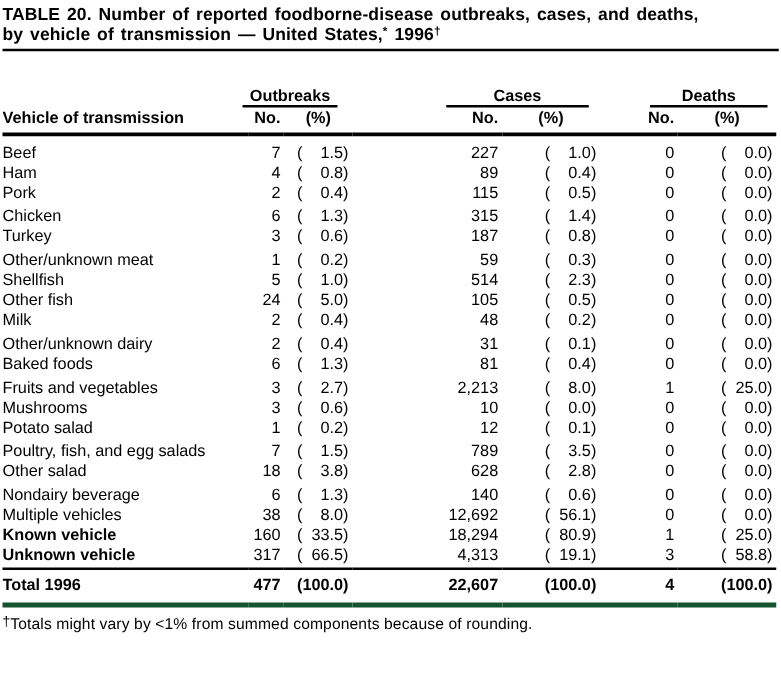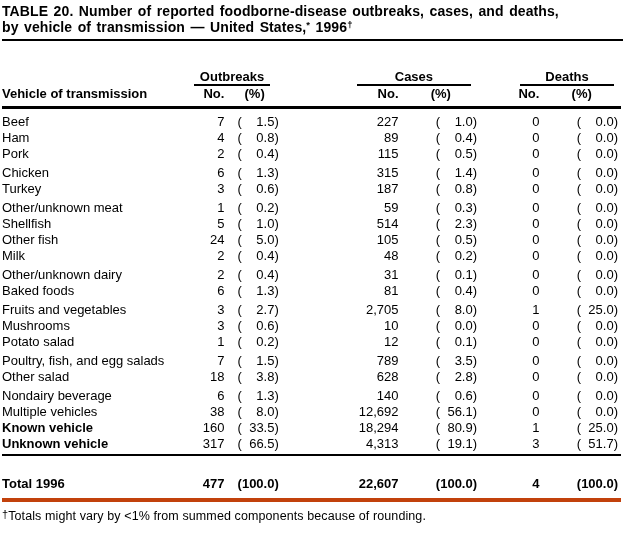--- a/index.html
+++ b/index.html
@@ -17,21 +17,21 @@
   .g3 .gline{margin-left:40px;margin-right:7px;}
   .sub-row th{border-bottom:3px solid #000;padding-bottom:4px;line-height:16px;font-weight:bold;}
   .no{text-align:right;padding-right:3px;}
   .pct{text-align:right;padding-right:3px;white-space:pre;}
   .pct-head{text-align:center;}
   td{line-height:16px;white-space:nowrap;overflow:hidden;}
   tbody tr:first-child td{padding-top:5px;}
   tr.gap td{padding-top:3px;}
   tr.blabel td.veh{font-weight:bold;}
   tbody tr.last td{padding-bottom:2px;}
-  tr.total td{font-weight:bold;border-top:2px solid #000;border-bottom:4px solid #c2410c;padding-top:20px;padding-bottom:6px;}
+  tr.total td{font-weight:bold;border-top:2px solid #000;border-bottom:4px solid #14532d;padding-top:4px;padding-bottom:6px;}
   .footnotes{margin-top:4px;font-size:12.5px;line-height:16px;letter-spacing:0.1px;}
   .fn-marker{font-size:11px;vertical-align:2px;}
 </style>
 </head>
 <body>
 
 <div class="page">
 
   <div class="title">
     <span>TABLE 20. Number of reported foodborne-disease outbreaks, cases, and deaths,</span><br>
@@ -169,21 +169,21 @@
           <td class="pct">(    1.3)</td>
           <td class="no">81</td>
           <td class="pct">(    0.4)</td>
           <td class="no">0</td>
           <td class="pct">(    0.0)</td>
         </tr>
         <tr class="gap">
           <td class="veh">Fruits and vegetables</td>
           <td class="no">3</td>
           <td class="pct">(    2.7)</td>
-          <td class="no">2,705</td>
+          <td class="no">2,213</td>
           <td class="pct">(    8.0)</td>
           <td class="no">1</td>
           <td class="pct">(  25.0)</td>
         </tr>
         <tr>
           <td class="veh">Mushrooms</td>
           <td class="no">3</td>
           <td class="pct">(    0.6)</td>
           <td class="no">10</td>
           <td class="pct">(    0.0)</td>
@@ -244,21 +244,21 @@
           <td class="no">1</td>
           <td class="pct">(  25.0)</td>
         </tr>
         <tr class="blabel last">
           <td class="veh">Unknown vehicle</td>
           <td class="no">317</td>
           <td class="pct">(  66.5)</td>
           <td class="no">4,313</td>
           <td class="pct">(  19.1)</td>
           <td class="no">3</td>
-          <td class="pct">(  51.7)</td>
+          <td class="pct">(  58.8)</td>
         </tr>
         <tr class="total">
           <td class="veh">Total 1996</td>
           <td class="no">477</td>
           <td class="pct">(100.0)</td>
           <td class="no">22,607</td>
           <td class="pct">(100.0)</td>
           <td class="no">4</td>
           <td class="pct">(100.0)</td>
         </tr>

